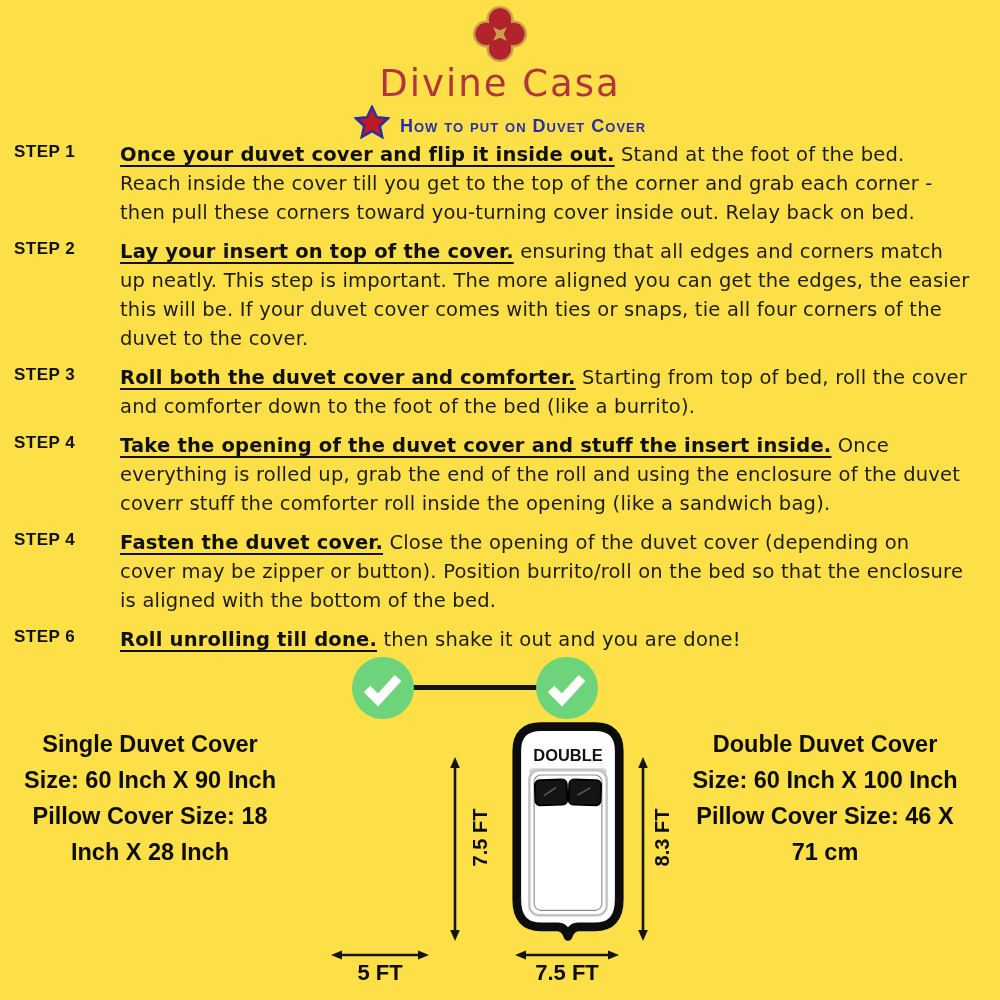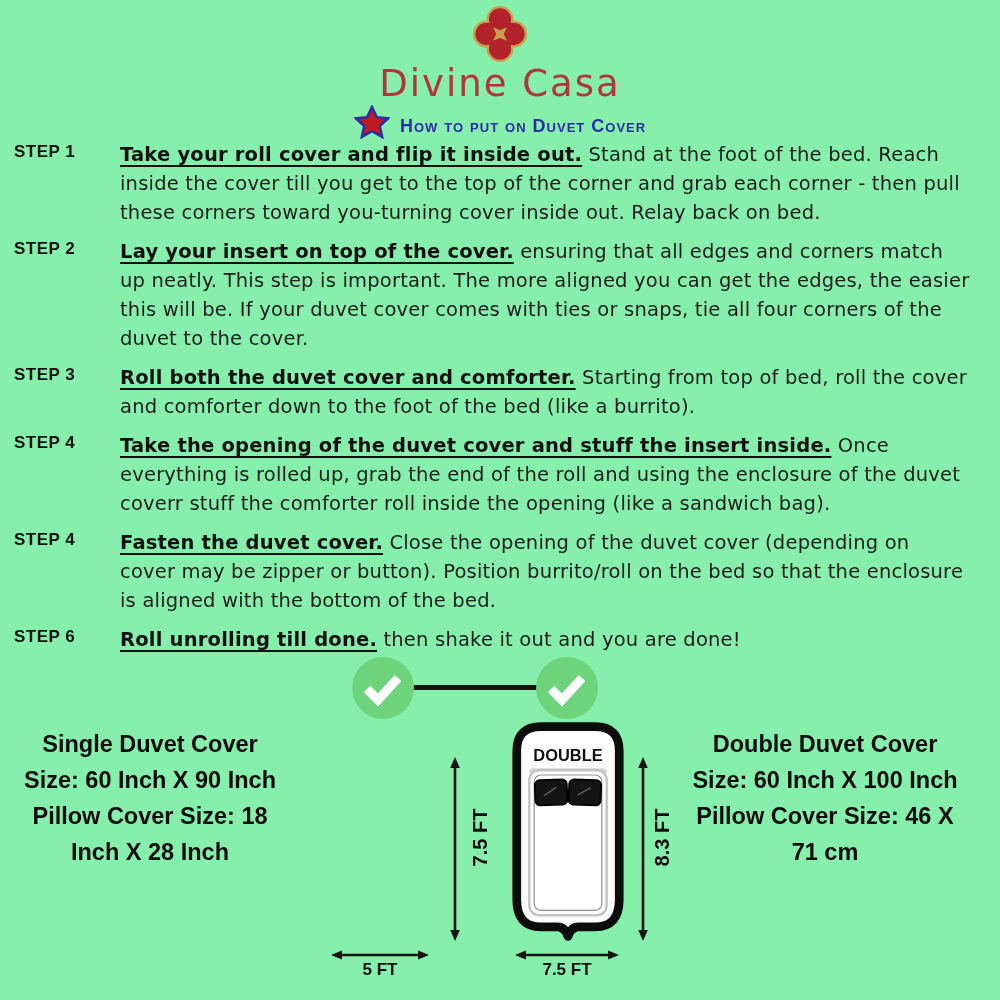--- a/index.html
+++ b/index.html
@@ -1,17 +1,17 @@
 <!DOCTYPE html>
 <html><head>
 <meta charset="utf-8">
 <style>
   html,body{margin:0;padding:0;background:#ffffff;}
   body{width:1000px;height:1000px;font-family:"DejaVu Sans",sans-serif;color:#1a1a1a;position:relative;overflow:hidden;}
-  .page{position:absolute;inset:0;background:#86efac;text-decoration:underline;}
+  .page{position:absolute;inset:0;background:#fde047;text-decoration:underline;}
 
   
   .header{position:absolute;top:4px;left:0;right:0;text-align:center;}
   .logo-wrap{display:flex;justify-content:center;}
   .brand{font-size:37px;line-height:40px;color:#b2353b;letter-spacing:2px;font-weight:400;}
   .title-row{display:flex;justify-content:center;align-items:center;gap:10px;margin-top:1px;}
   .page-title{color:#2b2da8;font-family:"Liberation Sans",sans-serif;font-weight:700;font-size:18px;font-variant:small-caps;letter-spacing:1px;margin-top:9px;}
 
   
   .steps{position:absolute;top:140px;left:14px;width:956px;}
@@ -24,21 +24,21 @@
   .diagram{position:absolute;top:648px;left:0;width:868px;height:352px;}
   .size-text{position:absolute;width:270px;text-align:center;font-family:"Liberation Sans",sans-serif;font-weight:700;font-size:23.5px;line-height:36px;color:#0d0d0d;}
   .size-text.left{left:15px;top:78px;}
   .size-text.right{left:690px;top:78px;}
   .check-circle{position:absolute;width:62px;height:62px;border-radius:50%;background:#6ed47c;display:flex;align-items:center;justify-content:center;z-index:3;}
   .connector{position:absolute;left:410px;top:37px;width:130px;height:5px;background:#141414;z-index:2;}
   .bed{position:absolute;z-index:1;}
   .v-arrow{position:absolute;}
   .v-label{position:absolute;width:70px;text-align:center;font-family:"Liberation Sans",sans-serif;font-weight:700;font-size:20px;white-space:nowrap;transform:rotate(-90deg);color:#0d0d0d;}
   .h-arrow{position:absolute;}
-  .h-label{position:absolute;text-align:center;font-family:"Liberation Sans",sans-serif;font-weight:700;font-size:17px;color:#0d0d0d;}
+  .h-label{position:absolute;text-align:center;font-family:"Liberation Sans",sans-serif;font-weight:700;font-size:22px;color:#0d0d0d;}
   .bed-label-svg{font-family:"Liberation Sans",sans-serif;font-weight:700;}
 </style>
 </head>
 <body>
 
 <div class="page">
 
   <div class="header">
     <div class="logo-wrap">
       <svg width="66" height="60" viewBox="0 0 66 62">
@@ -58,21 +58,21 @@
       <svg width="36" height="34" viewBox="0 0 36 34">
         <path d="M18 2 L22.9 12.2 L34 13.4 L25.8 21 L28.2 32 L18 26.2 L7.8 32 L10.2 21 L2 13.4 L13.1 12.2 Z" fill="#c01a20" stroke="#2b2da8" stroke-width="2.5" stroke-linejoin="miter"></path>
       </svg>
       <span class="page-title">How to put on Duvet Cover</span>
     </div>
   </div>
 
   <div class="steps">
     <div class="step">
       <div class="step-label">STEP 1</div>
-      <div class="step-text"><span class="lead">Take your roll cover and flip it inside out.</span><span> Stand at the foot of the bed. Reach inside the cover till you get to the top of the corner and grab each corner - then pull these corners toward you-turning cover inside out. Relay back on bed.</span></div>
+      <div class="step-text"><span class="lead">Once your duvet cover and flip it inside out.</span><span> Stand at the foot of the bed. Reach inside the cover till you get to the top of the corner and grab each corner - then pull these corners toward you-turning cover inside out. Relay back on bed.</span></div>
     </div>
     <div class="step">
       <div class="step-label">STEP 2</div>
       <div class="step-text"><span class="lead">Lay your insert on top of the cover.</span><span> ensuring that all edges and corners match up neatly. This step is important. The more aligned you can get the edges, the easier this will be. If your duvet cover comes with ties or snaps, tie all four corners of the duvet to the cover.</span></div>
     </div>
     <div class="step">
       <div class="step-label">STEP 3</div>
       <div class="step-text"><span class="lead">Roll both the duvet cover and comforter.</span><span> Starting from top of bed, roll the cover and comforter down to the foot of the bed (like a burrito).</span></div>
     </div>
     <div class="step">

